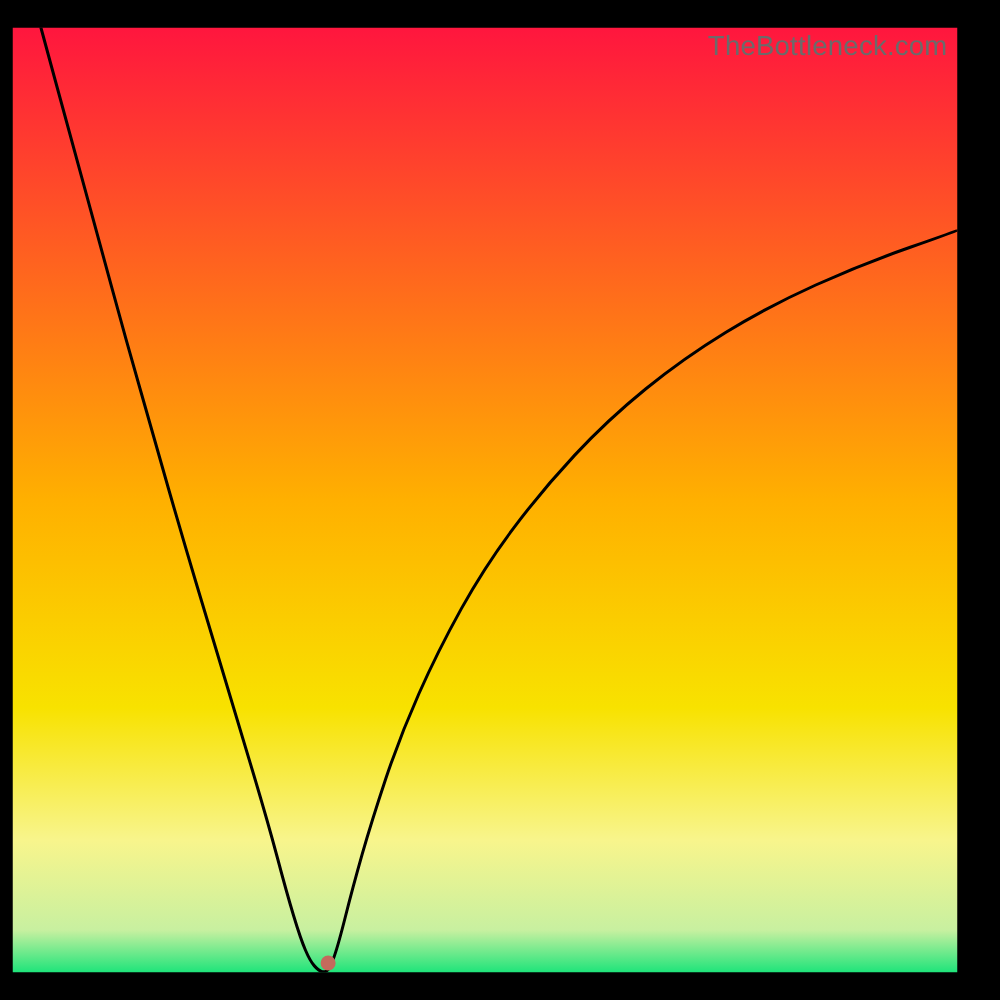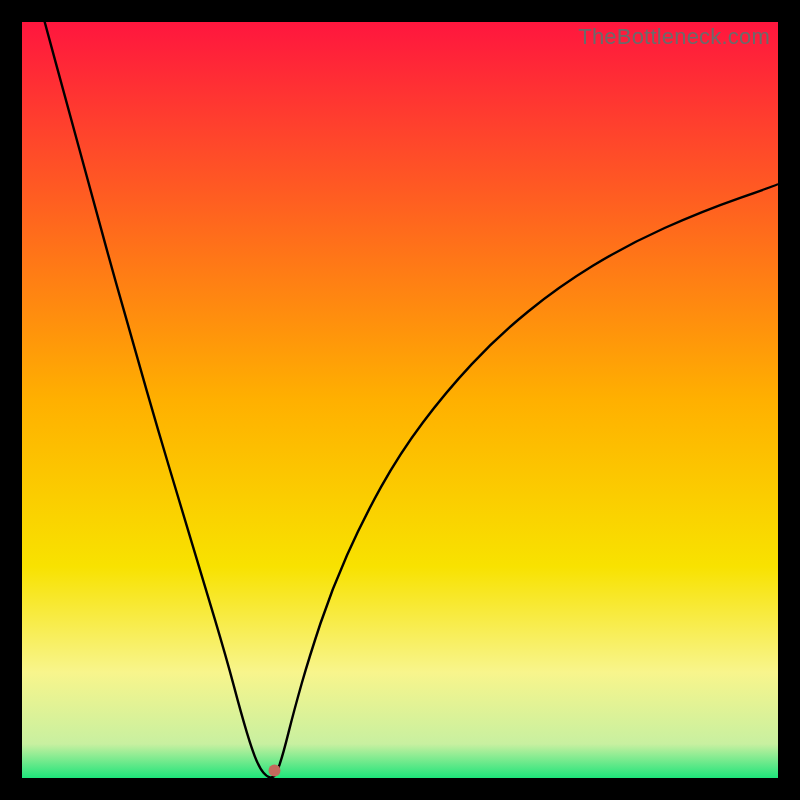--- a/index.html
+++ b/index.html
@@ -6,21 +6,21 @@
     margin: 0;
     padding: 0;
     width: 800px;
     height: 800px;
     background: #000;
     font-family: Arial, Helvetica, sans-serif;
     overflow: hidden;
   }
   .frame {
     position: absolute;
-    left: 22px;
+    left: 10px;
     top: 22px;
     width: 756px;
     height: 608px;
     background: #000;
   }
   .watermark {
     position: absolute;
     top: 2px;
     right: 8px;
     color: #6b6b6b;

